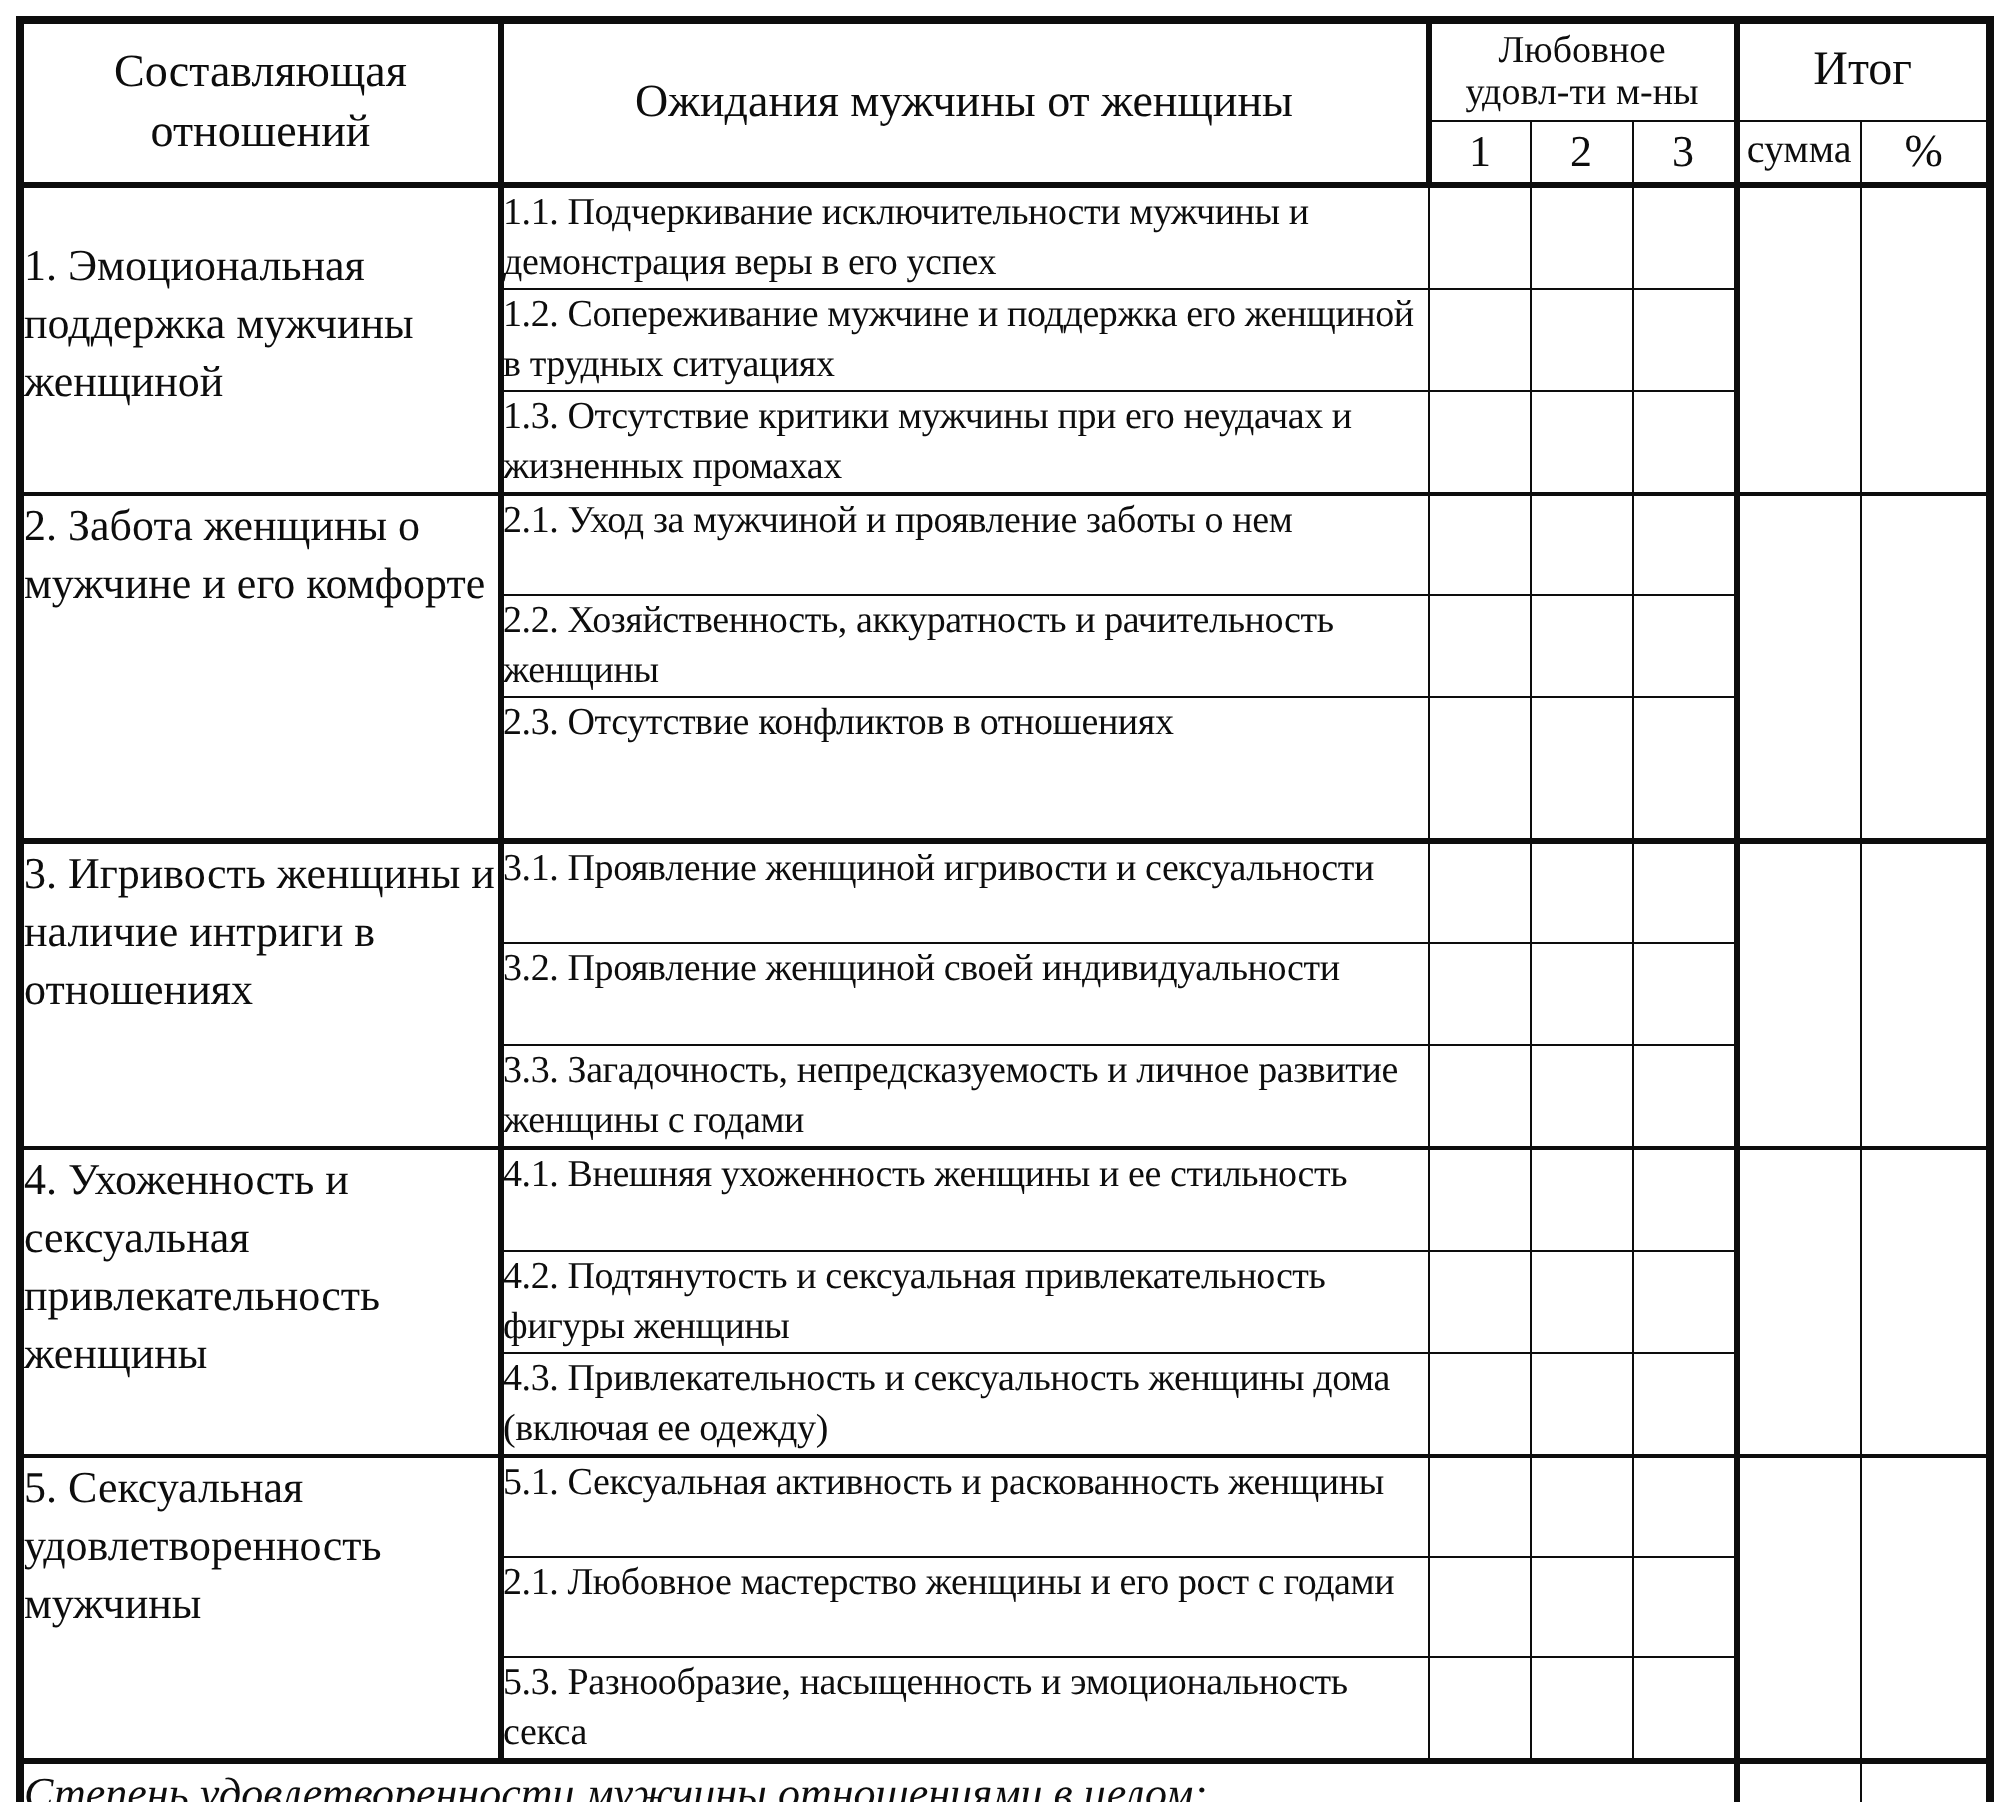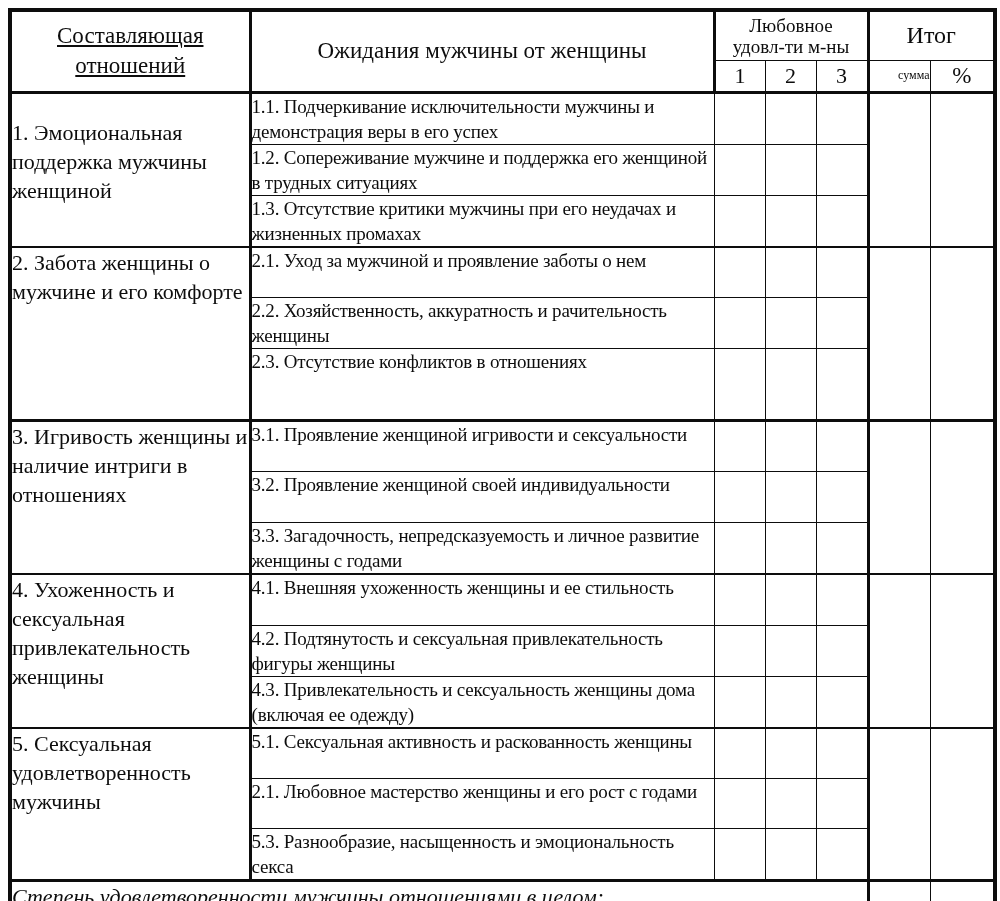--- a/index.html
+++ b/index.html
@@ -30,37 +30,36 @@
   .hb  { border-bottom-width: 3.5px !important; }
   tr.sep2 > td { border-top-width: 2px !important; }
   tr.sep3 > td { border-top-width: 3px !important; }
 
   
   th { font-weight: normal; }
   .comp-head {
     font-size: 23px; line-height: 30px;
     text-align: center; vertical-align: middle;
     padding: 2px 4px 6px 4px;
-    text-decoration: underline;
   }
   .expect-head {
     font-size: 23px; text-align: center; vertical-align: middle;
     padding-top: 22px; padding-bottom: 4px;
   }
   .degree-head {
     font-size: 19px; line-height: 21px;
     text-align: center; vertical-align: middle;
     padding-top: 2px;
   }
   .degree-head span { display: block; }
   .total-head {
     font-size: 24px; text-align: center; vertical-align: middle;
   }
   .digit-head { font-size: 22px; text-align: center; vertical-align: middle; }
-  .sum-head   { font-size: 12px; text-align: right; vertical-align: middle; }
+  .sum-head   { font-size: 20px; text-align: center; vertical-align: middle; }
   .pct-head   { font-size: 23px; text-align: center; vertical-align: middle; }
 
   
   .group-cell {
     font-size: 22px; line-height: 29px;
     vertical-align: top; text-align: left;
     padding: 4px 2px 0 9px;
   }
   .group-cell.v-mid { vertical-align: middle; padding-bottom: 16px; }
   .item-cell {

